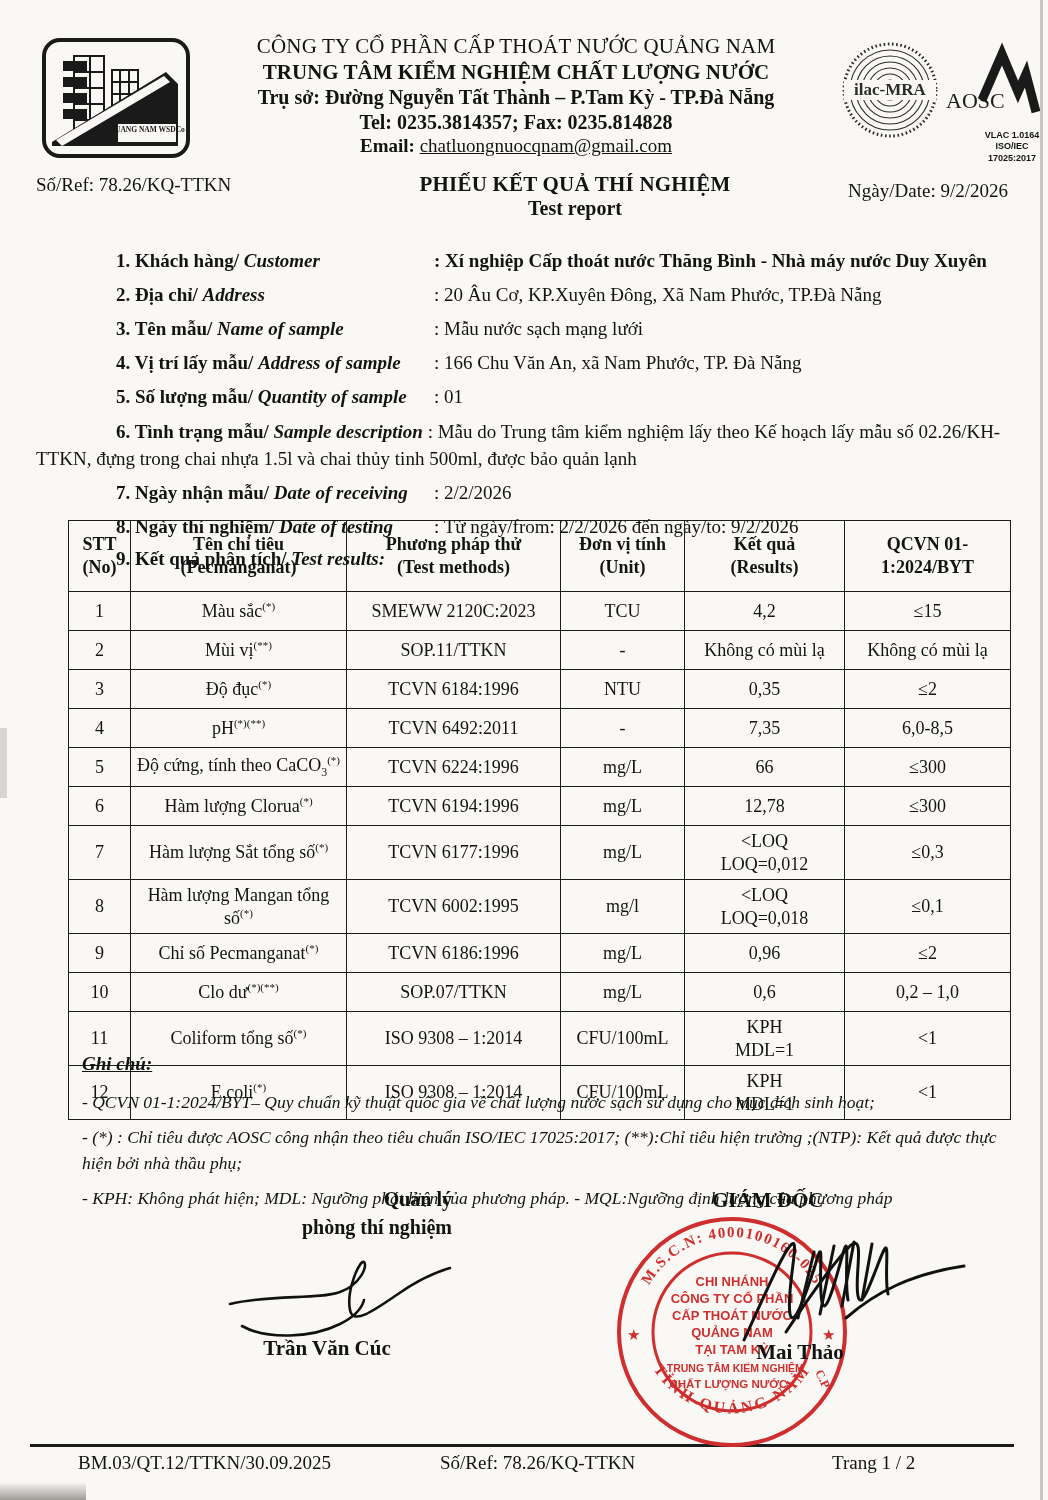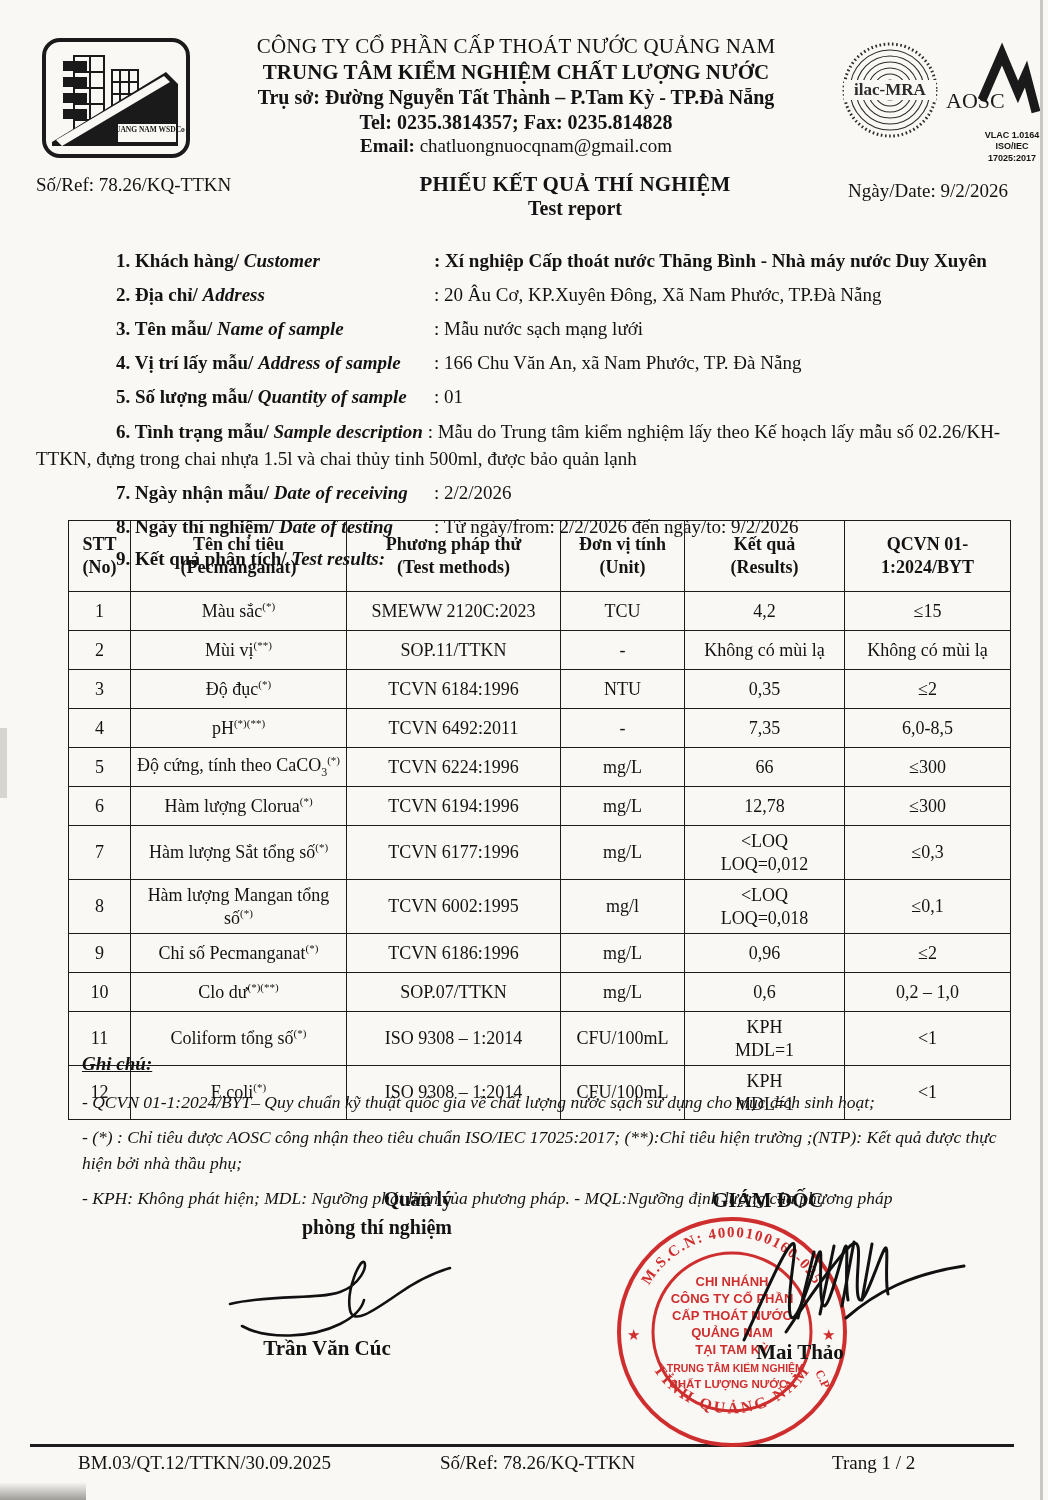--- a/index.html
+++ b/index.html
@@ -15,21 +15,21 @@
   .scan-corner{position:absolute;left:0;bottom:0;width:86px;height:18px;background:linear-gradient(to top,#55524d,#f9f8f4);opacity:.55;}
 
   
   .logo-box{position:absolute;left:40px;top:36px;}
   .header-center{position:absolute;left:196px;top:34px;width:640px;text-align:center;line-height:1.22;}
   .hc-1{font-size:21px;letter-spacing:.2px;}
   .hc-2{font-size:21px;font-weight:bold;}
   .hc-3{font-size:20px;font-weight:bold;}
   .hc-4{font-size:20px;font-weight:bold;}
   .hc-5{font-size:19px;font-weight:bold;}
-  .hc-5 .email{font-weight:normal;}
+  .hc-5 .email{text-decoration:underline;font-weight:normal;}
   .header-right{position:absolute;right:8px;top:40px;display:flex;align-items:flex-start;gap:4px;}
   .aosc-wrap{text-align:center;width:96px;}
   .aosc-sub{font-size:9px;font-weight:bold;line-height:1.25;font-family:"Liberation Sans",sans-serif;margin-left:40px;}
 
   
   .ref-row{position:absolute;left:36px;top:172px;width:978px;display:grid;grid-template-columns:330px 1fr 230px;}
   .ref-left{font-size:19px;line-height:1.35;}
   .ref-left .b{font-weight:bold;}
   .ref-left .bi{font-weight:bold;font-style:italic;}
   .ref-title{text-align:center;}

